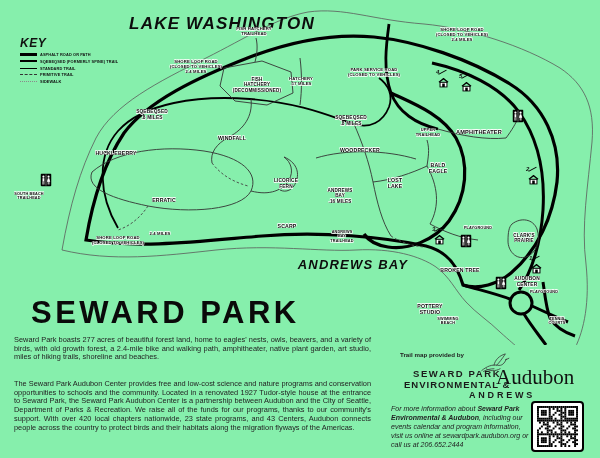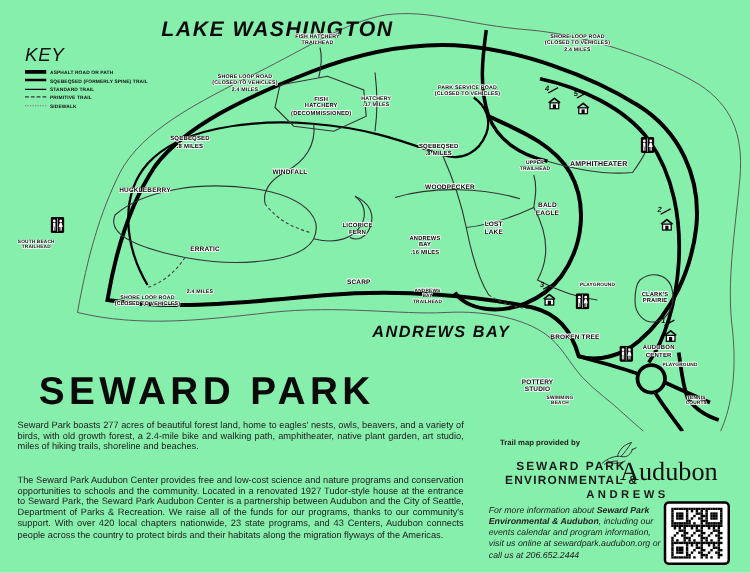--- a/index.html
+++ b/index.html
@@ -16,21 +16,21 @@
     position:absolute; transform:translate(-50%,-50%);
     font-weight:bold; white-space:pre-line; text-align:center;
     line-height:1.18; letter-spacing:.15px; color:#0c0c0c;
     text-shadow:.5px .5px 0 #fdfdfc,-.5px -.5px 0 #fdfdfc,.5px -.5px 0 #fdfdfc,-.5px .5px 0 #fdfdfc;
   }
   .map-label.water {
     font-style:italic; letter-spacing:1.2px; white-space:nowrap; text-shadow:none;
   }
   
   .key { position:absolute; left:20px; top:36px; width:120px; }
-  .key-title { font-style:italic; font-weight:normal; font-size:15px; margin-bottom:2px; letter-spacing:.5px; }
+  .key-title { font-style:italic; font-weight:bold; font-size:12px; margin-bottom:2px; letter-spacing:.5px; }
   .key-row { display:flex; align-items:center; gap:3px; margin-top:1.8px; }
   .ls { width:17px; flex:0 0 17px; }
   .ls-asphalt   { height:3.2px; background:#000; }
   .ls-sqebeqsed { height:2px;   background:#000; }
   .ls-standard  { height:1px;   background:#000; }
   .ls-primitive { height:0; border-top:1px dashed #333; }
   .ls-sidewalk  { height:0; border-top:1.2px dotted #8a8a8a; }
   .key-label { font-size:3.9px; font-weight:bold; letter-spacing:.1px; white-space:nowrap; }
   
   .restroom { position:absolute; width:11px; height:13px; transform:translate(-50%,-50%); }

